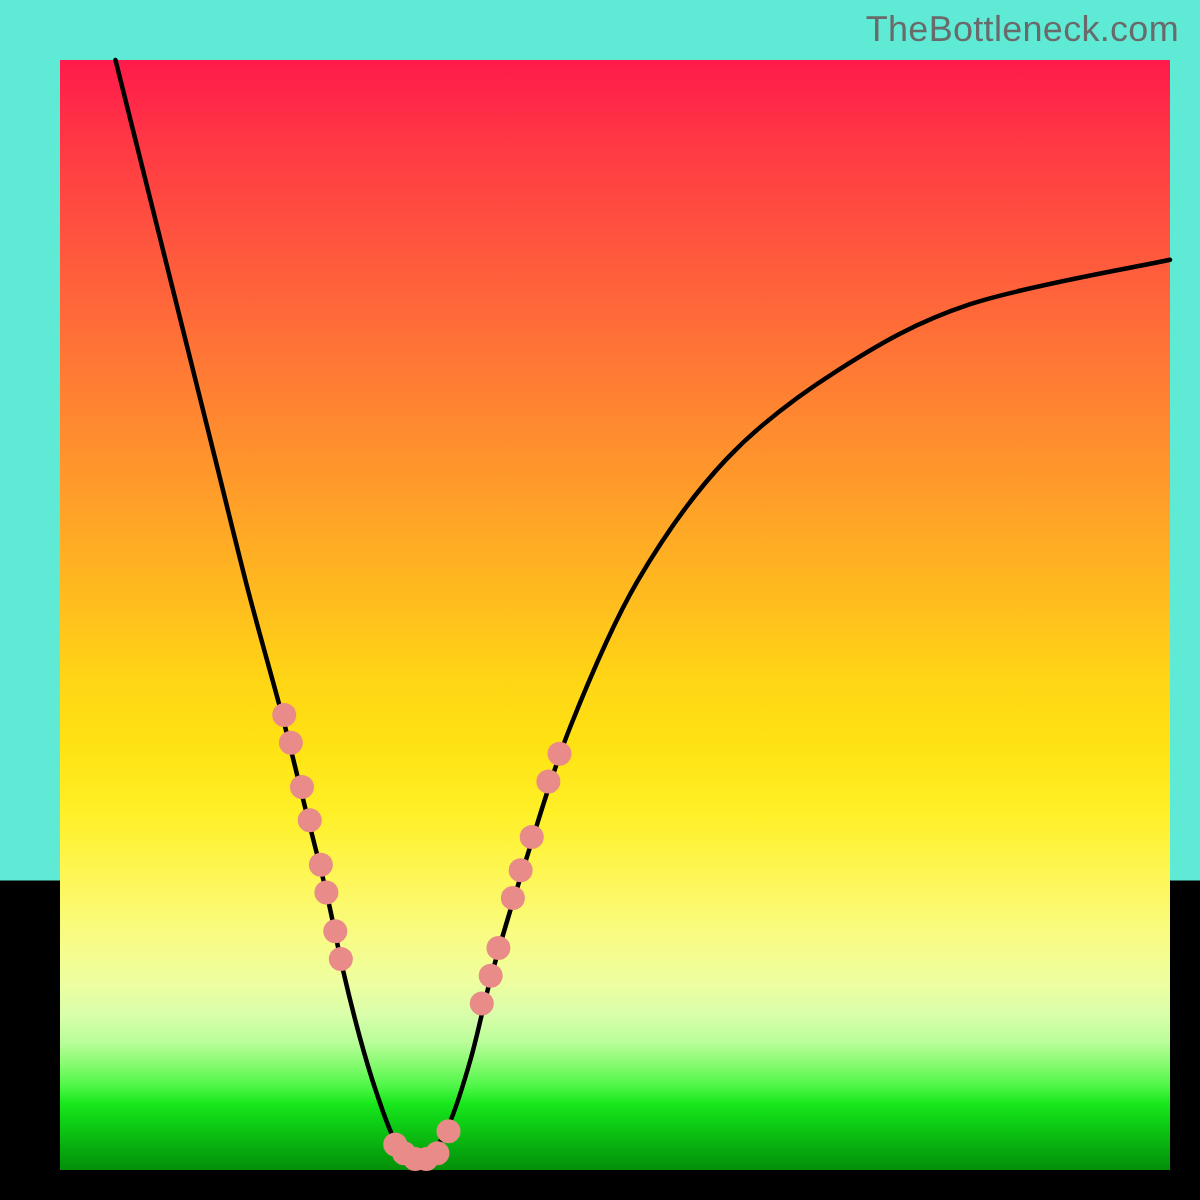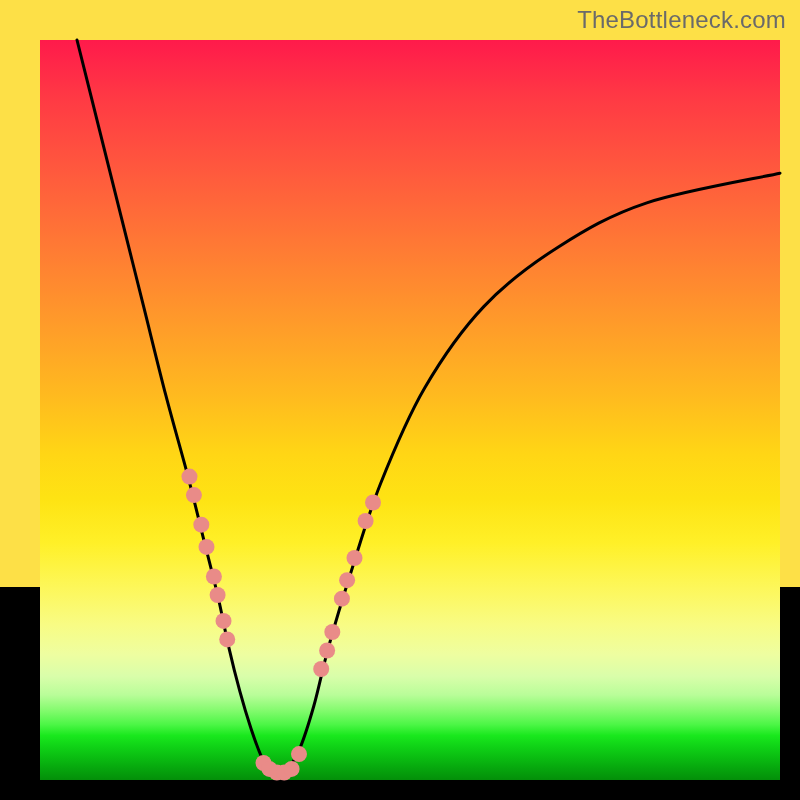--- a/index.html
+++ b/index.html
@@ -10,21 +10,21 @@
     background: #000;
     overflow: hidden;
     font-family: Arial, Helvetica, sans-serif;
   }
   .frame {
     position: absolute;
     left: 0;
     top: 0;
     width: 800px;
     height: 587px;
-    background: #fde047;
+    background: #5eead4;
   }
   .plot-area {
     position: absolute;
     left: 40px;
     top: 40px;
     width: 740px;
     height: 740px;
     
     background: linear-gradient(
       to bottom,

